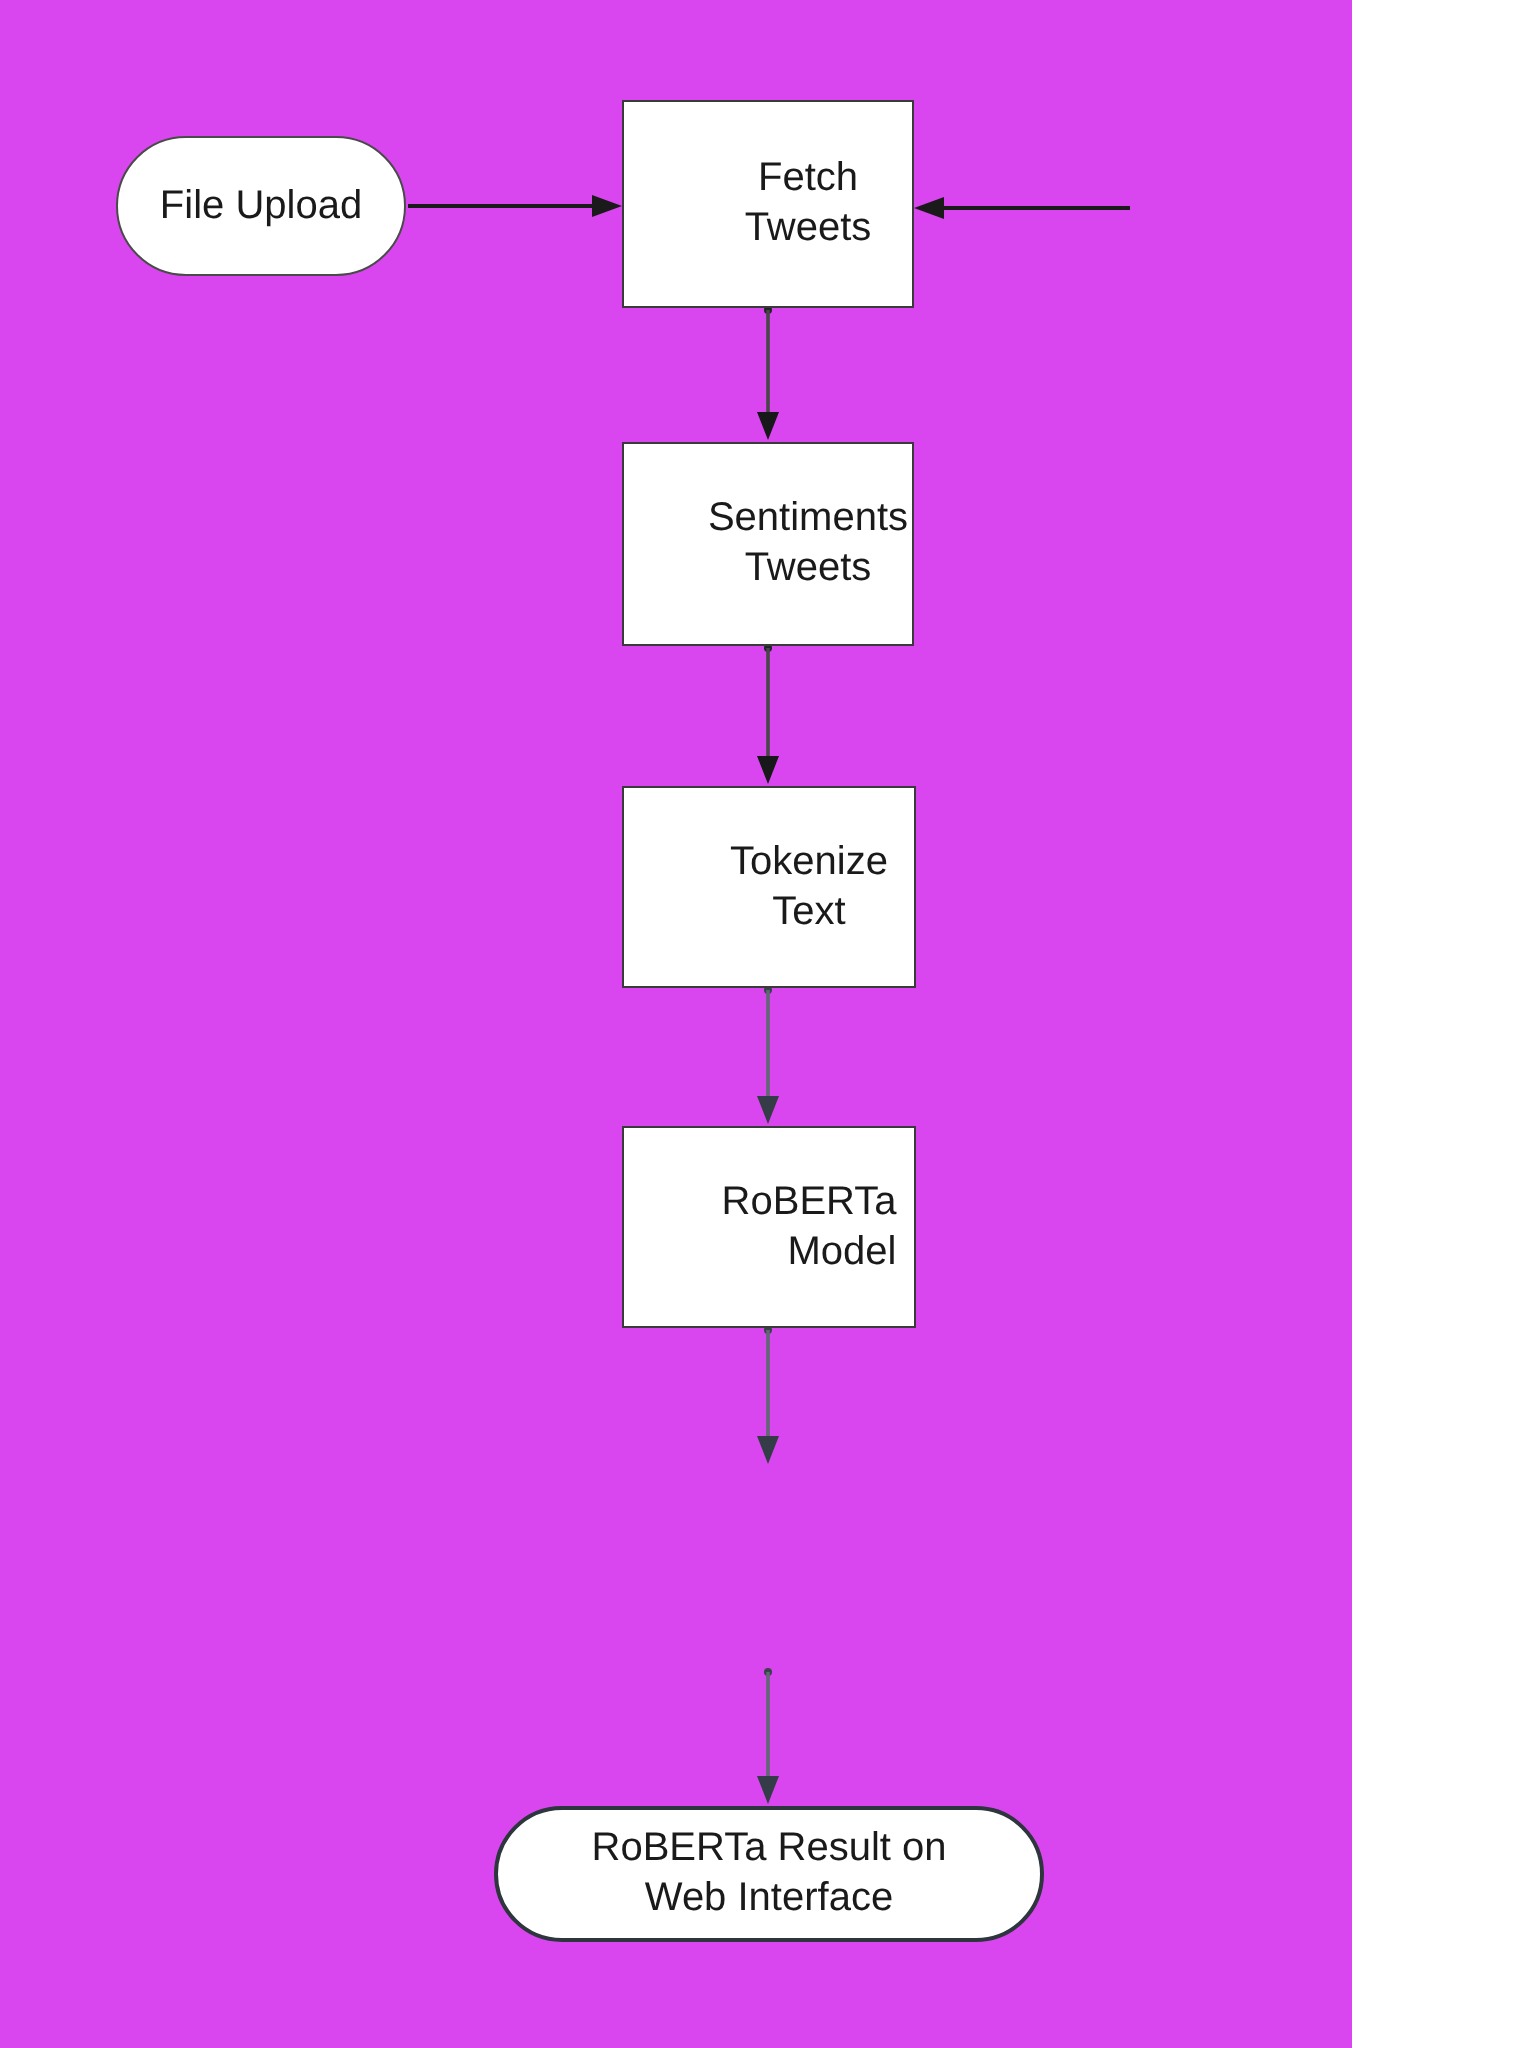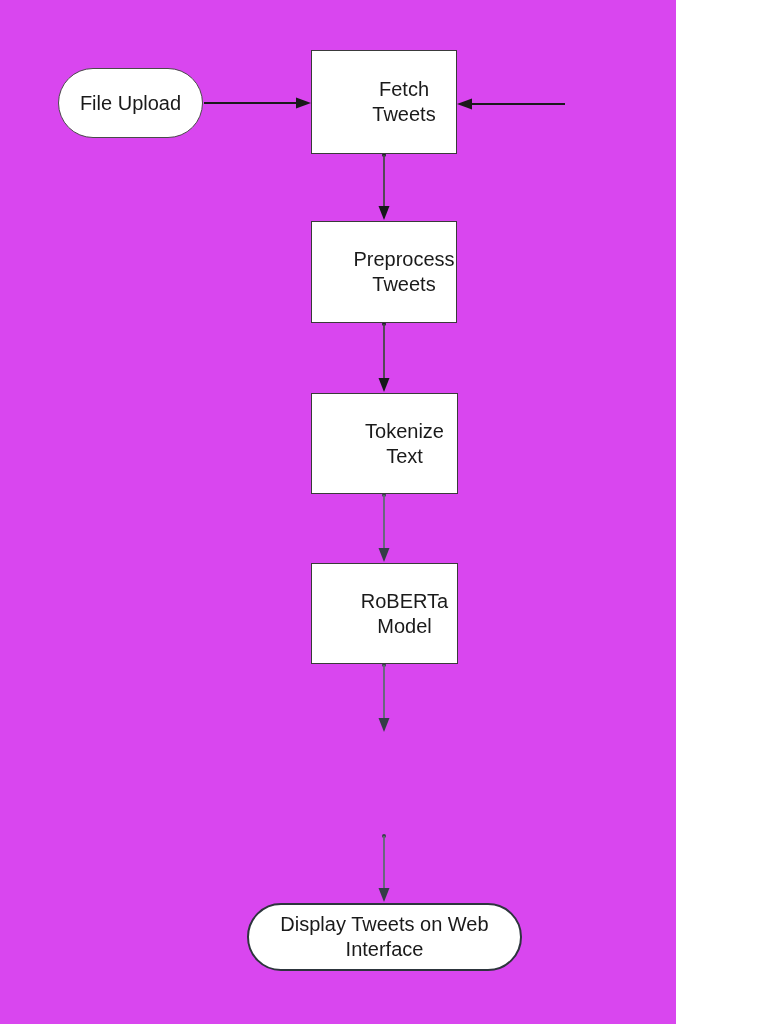--- a/index.html
+++ b/index.html
@@ -103,29 +103,29 @@
   <div class="node terminator" style="left:58px; top:68px; width:145px; height:70px;">
     <span class="label">File Upload</span>
   </div>
 
   <div class="node process" style="left:311px; top:50px; width:146px; height:104px;">
     <span class="label">Fetch Tweets</span>
   </div>
 
 
   <div class="node process" style="left:311px; top:221px; width:146px; height:102px;">
-    <span class="label">Preprocess Tweets</span>
+    <span class="label">Sentiments Tweets</span>
   </div>
 
   <div class="node process" style="left:311px; top:393px; width:147px; height:101px;align-items:center;">
     <span class="label">Tokenize Text</span>
   </div>
 
   <div class="node process" style="left:311px; top:563px; width:147px; height:101px;">
-    <span class="label" style="padding:0 30px;">RoBERTa Model</span>
+    <span class="label" style="padding:0 30px;text-align:right;">RoBERTa Model</span>
   </div>
 
 
   <div class="node terminator end" style="left:247px; top:903px; width:275px; height:68px;">
-    <span class="label" style="padding:0 28px;">Display Tweets on Web Interface</span>
+    <span class="label" style="padding:0 28px;">RoBERTa Result on Web Interface</span>
   </div>
 
 </div>
 
 </body></html>

